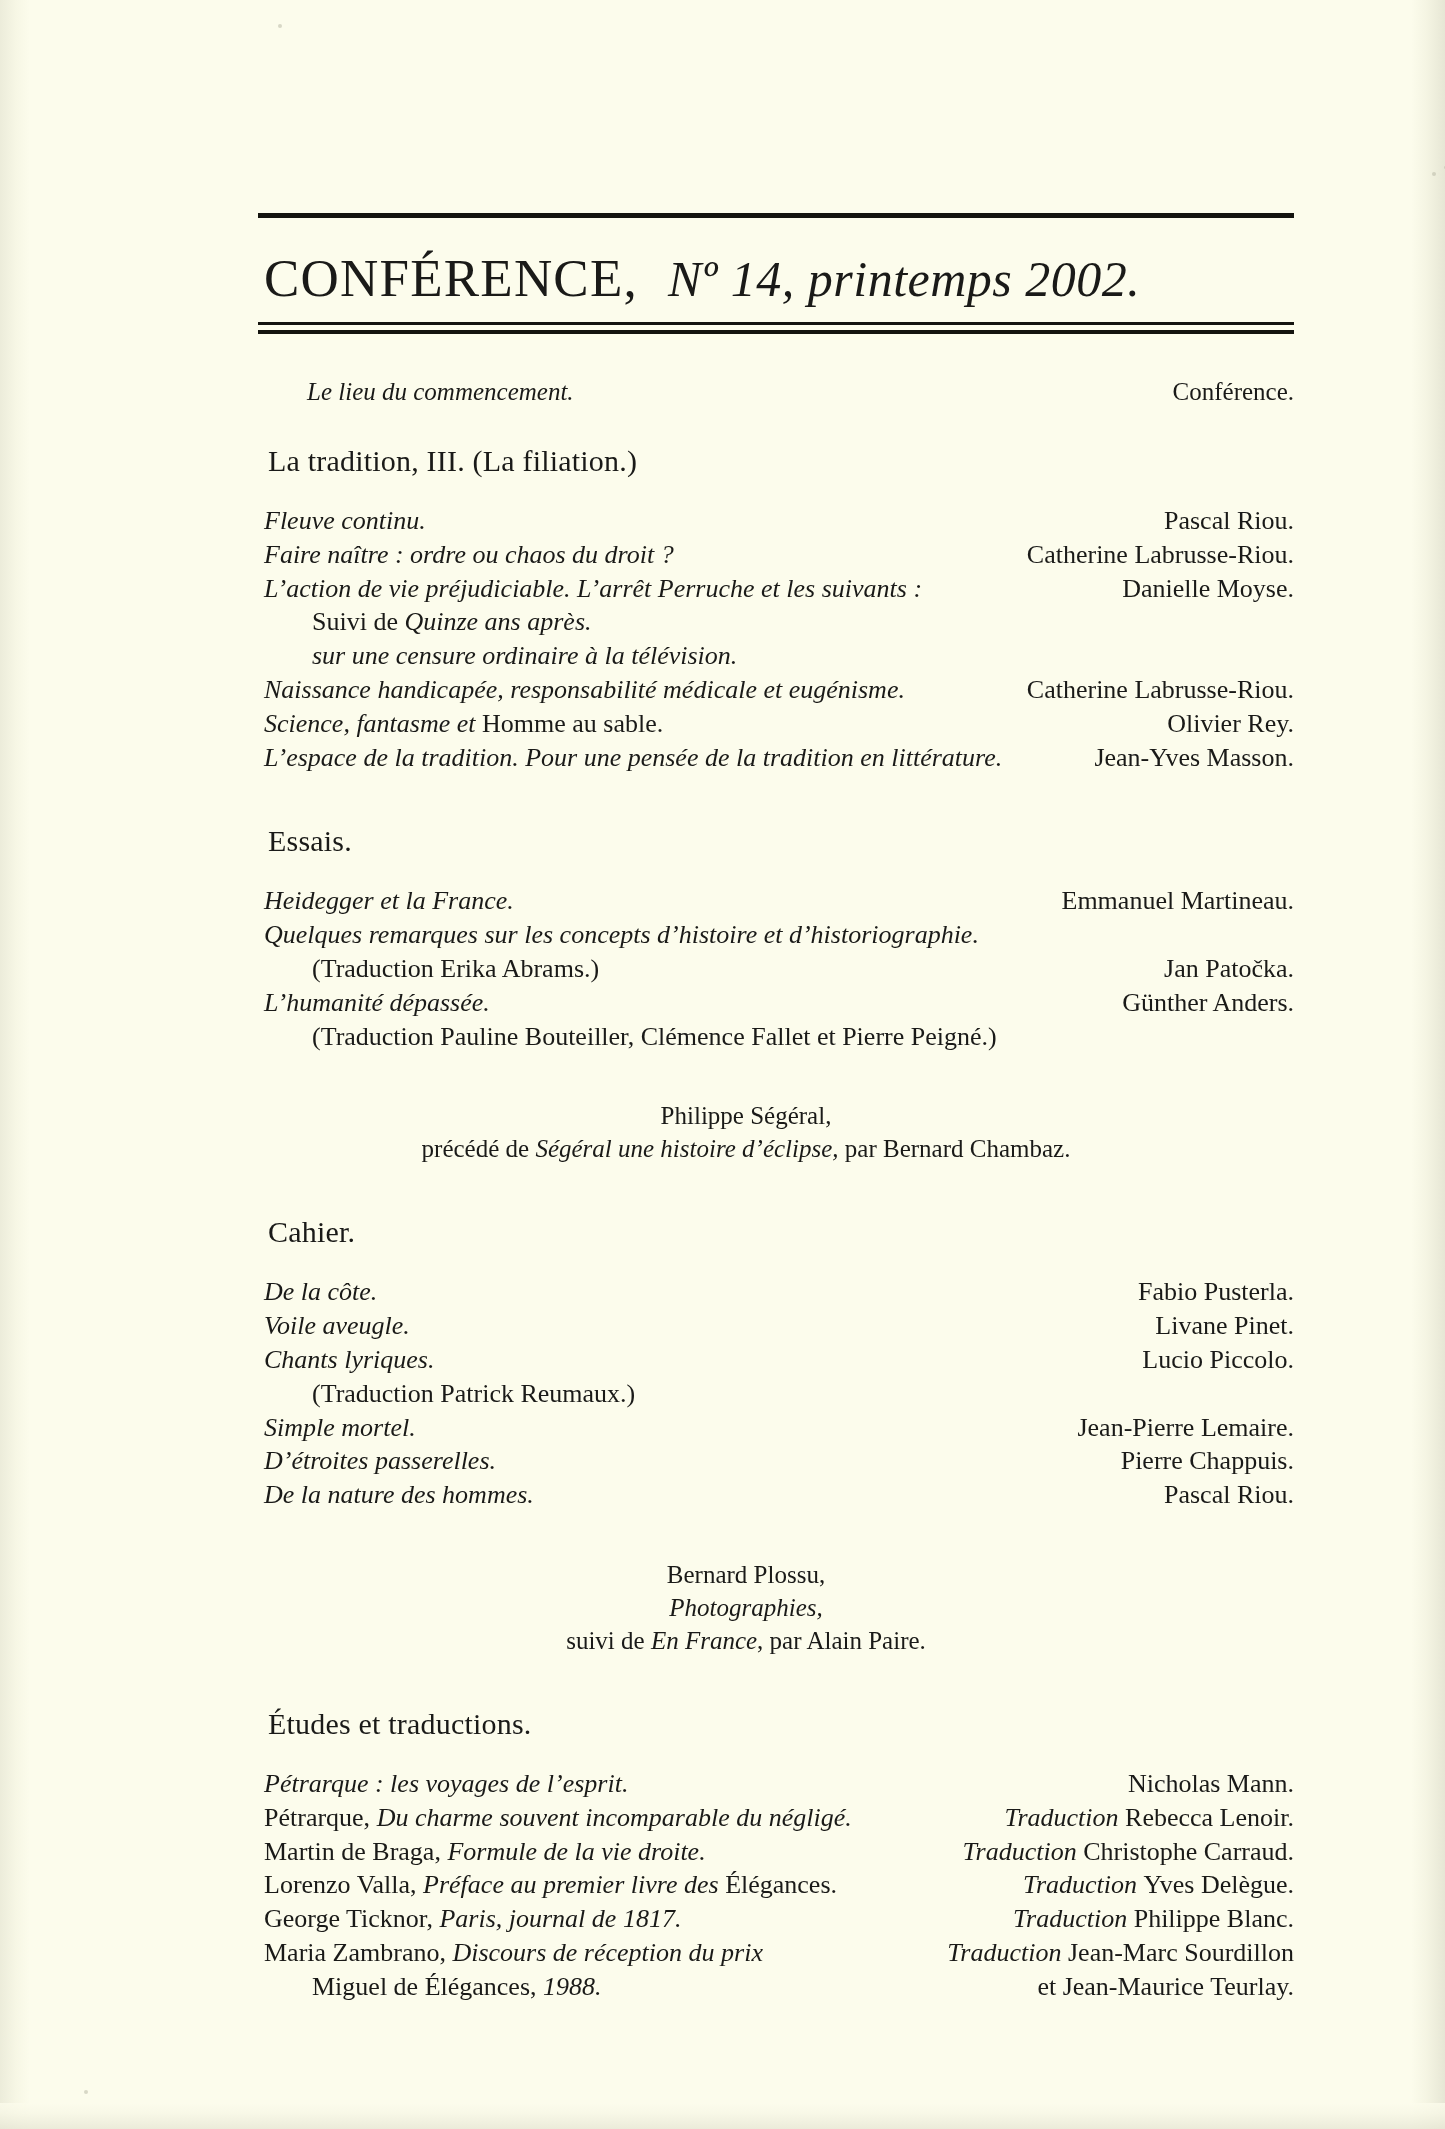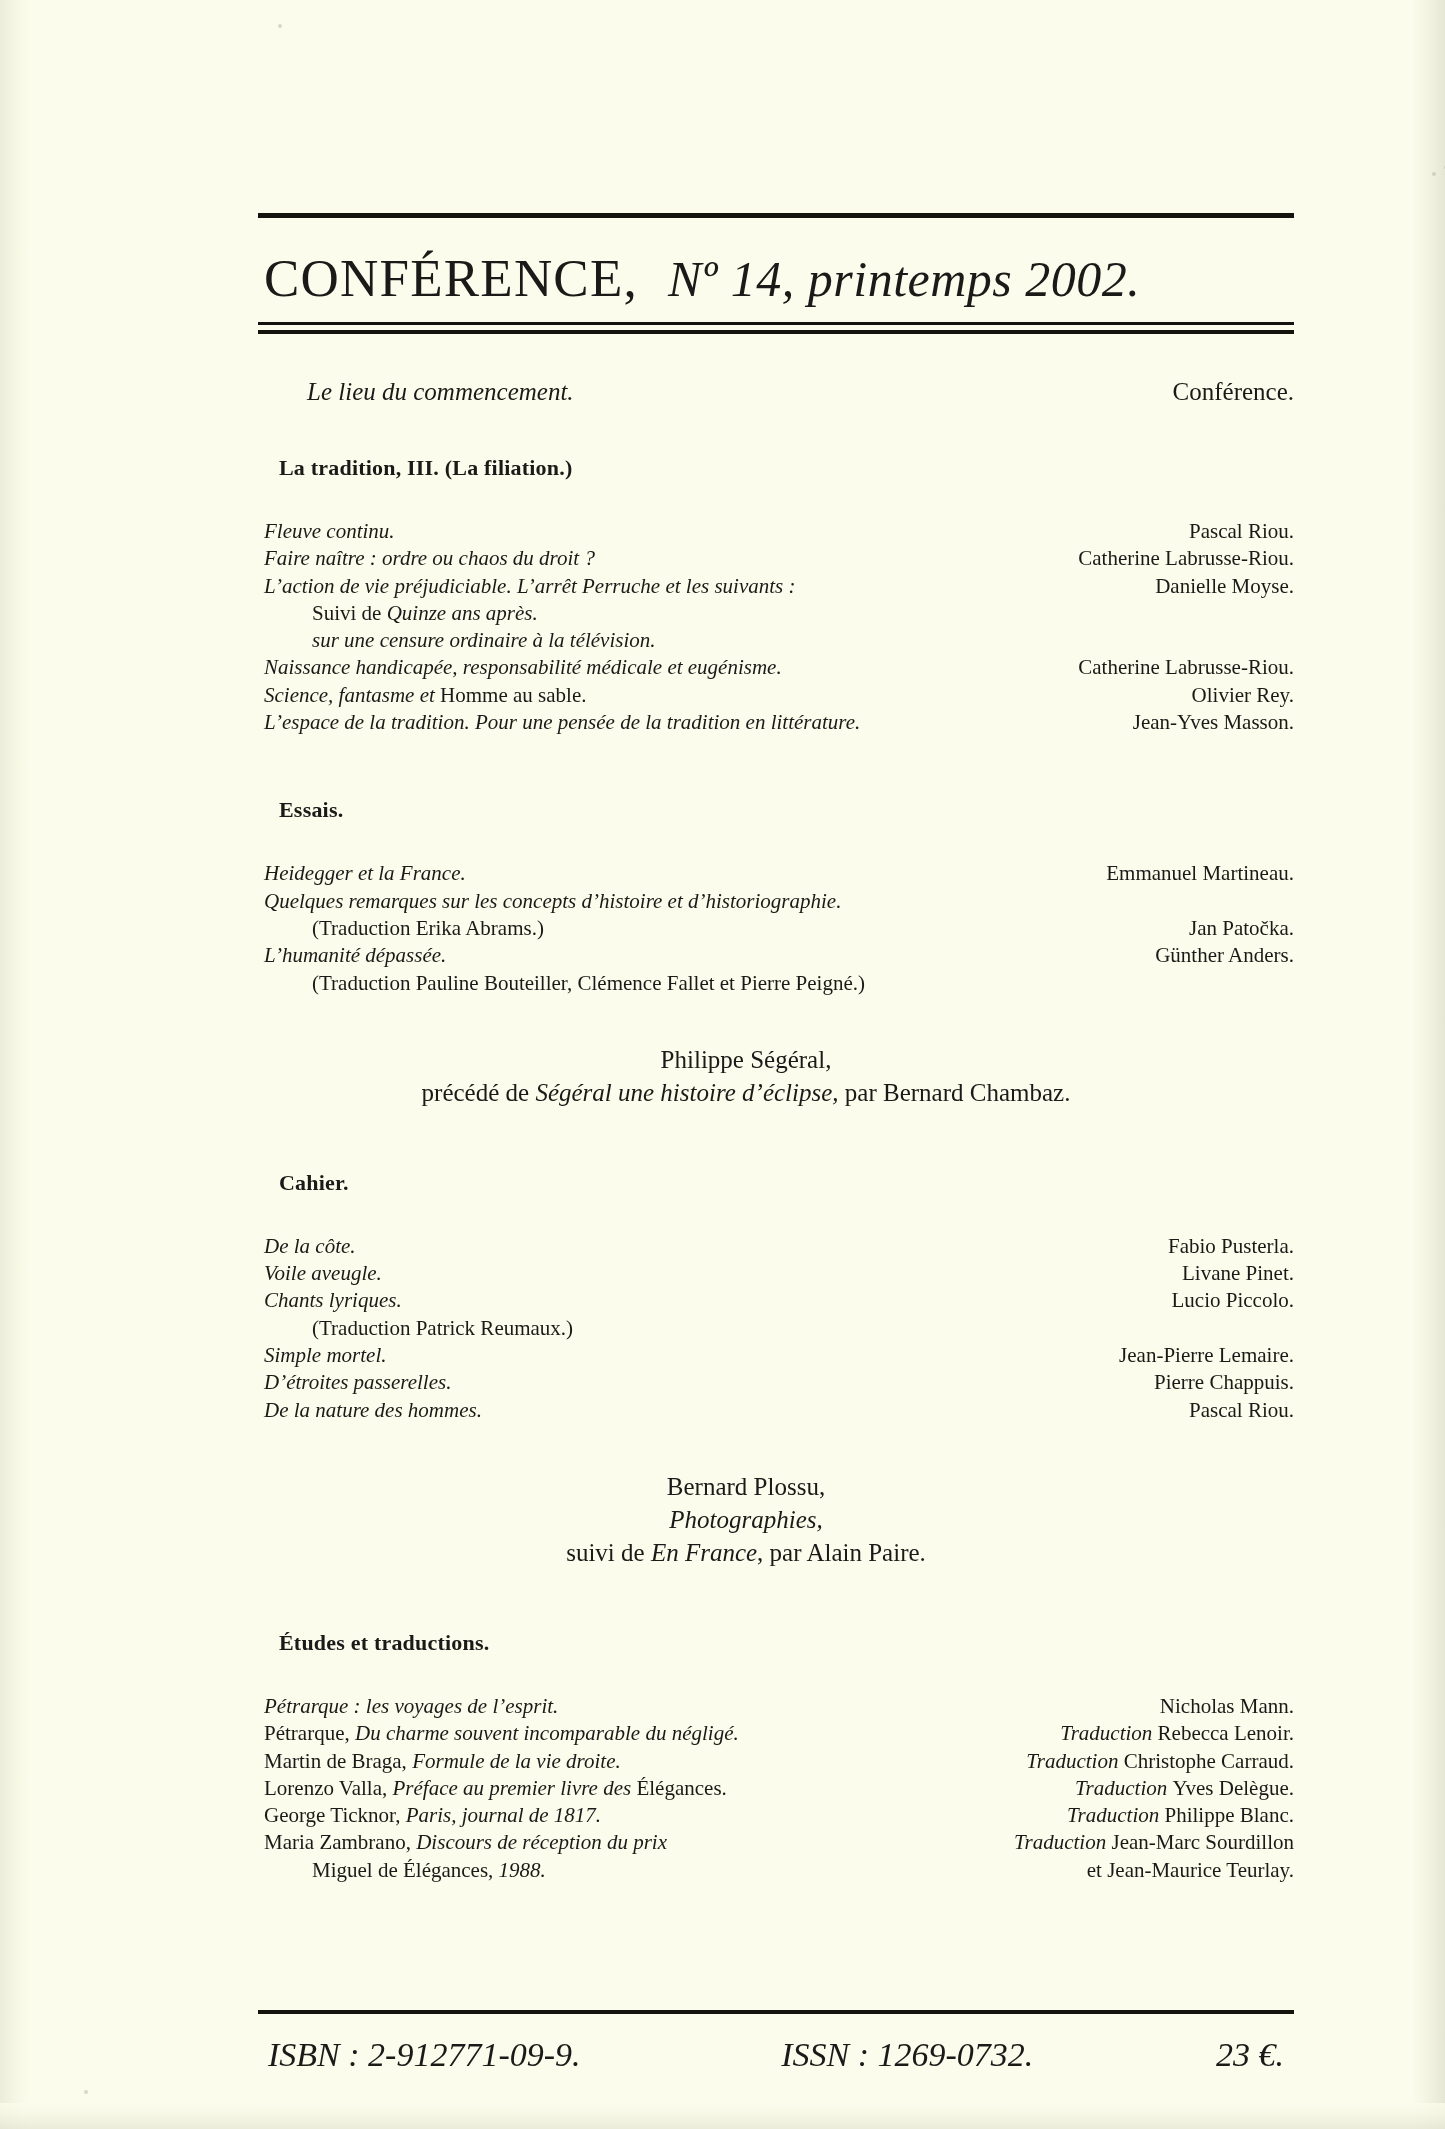--- a/index.html
+++ b/index.html
@@ -80,21 +80,21 @@
   }
   .rule-double .r1 { height: 3px; background: #14140f; }
   .rule-double .r2 { height: 4px; background: #14140f; margin-top: 5px; }
 
   
   .row {
     display: flex;
     align-items: center;
     justify-content: space-between;
     line-height: 1.30;
-    font-size: 21px;
+    font-size: 26px;
     white-space: nowrap;
   }
   .row .left { flex: 0 1 auto; padding-left: 6px; }
   .row .right { flex: 0 0 auto; text-align: right; }
   .row.solo .left { flex: 1 1 auto; }
   .it { font-style: italic; }
   .rm { font-style: normal; }
   .indent { padding-left: 54px !important; }
 
   .lead-row {
@@ -102,23 +102,23 @@
     justify-content: space-between;
     align-items: baseline;
     font-size: 25px;
     padding-top: 44px;
     white-space: nowrap;
     margin-left: 43px;
   }
   .lead-row .left { font-style: italic; padding-left: 6px; }
 
   h2.section {
-    font-size: 22px;
-    font-weight: bold;
-    margin: 15px;
+    font-size: 30px;
+    font-weight: normal;
+    margin: 4px;
     padding-left: 6px;
     letter-spacing: .2px;
   }
 
   .sp-h-lg { height: 46px; }
   .sp-h-md { height: 34px; }
   .sp-h-sm { height: 22px; }
 
   .centered {
     text-align: center;

